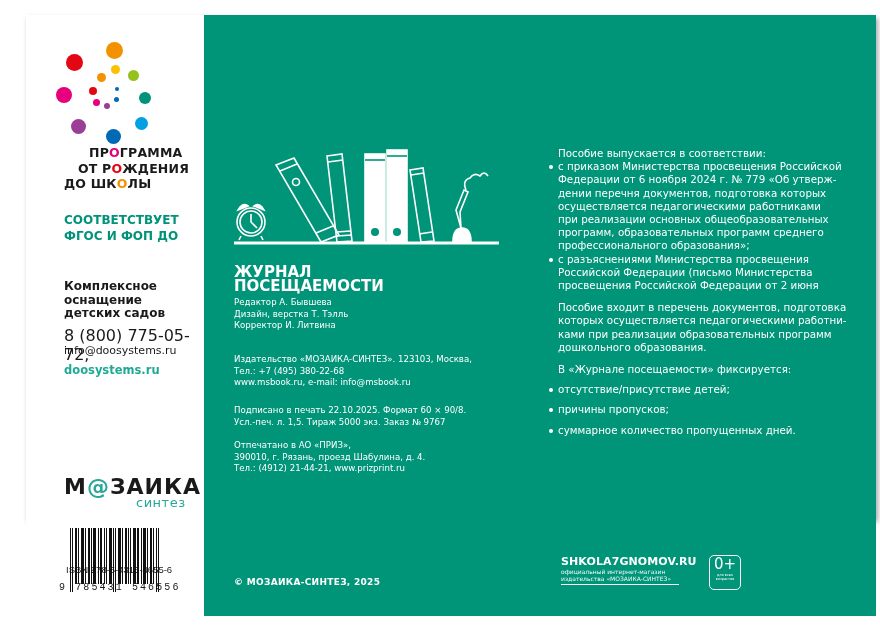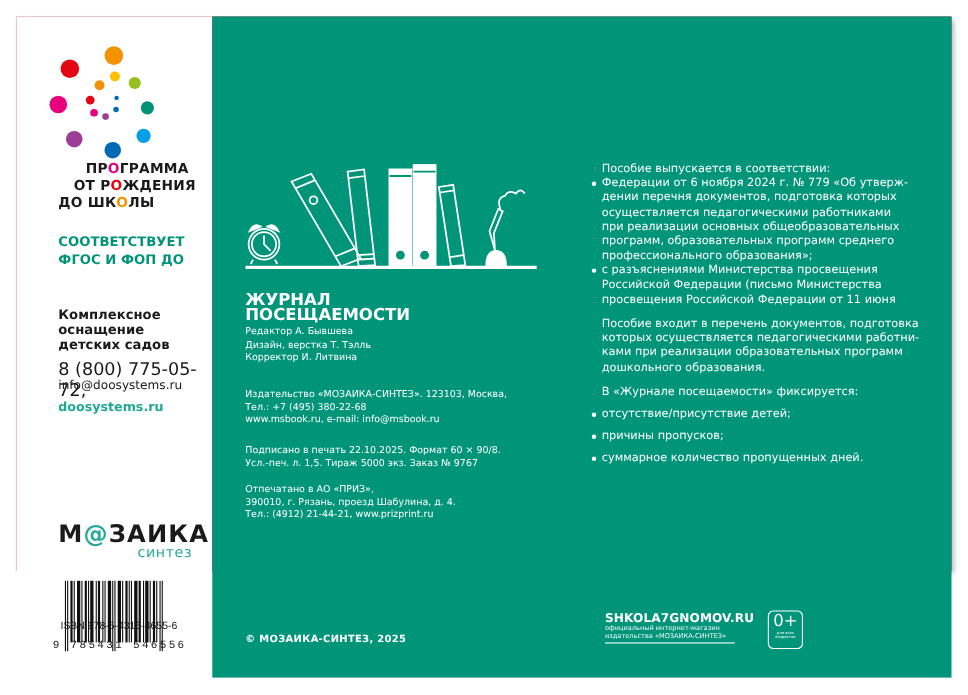--- a/index.html
+++ b/index.html
@@ -2,23 +2,23 @@
 <html><head>
   <meta charset="utf-8">
   <style>
     html, body { margin: 0; padding: 0; }
     body {
       width: 880px; height: 632px; background: #ffffff;
       position: relative; overflow: hidden;
       font-family: "DejaVu Sans", sans-serif;
     }
     .cover {
-      position: absolute; left: 15px; top: 15px; width: 850px; height: 504px;
+      position: absolute; left: 26px; top: 15px; width: 850px; height: 504px;
       box-shadow: 2px 3px 5px rgba(0,0,0,0.35);
-      background: #b91c1c;
+      background: #0ea5e9;
     }
     .left-panel {
       position: absolute; left: 0; top: 0; width: 178px; height: 601px; background: #ffffff;
     }
     .right-panel {
       position: absolute; left: 178px; top: 0; width: 672px; height: 601px; background: #009479;
       color: #ffffff;
     }
     .dots { position: absolute; left: 30px; top: 22px; width: 110px; height: 115px; }
     .dot { position: absolute; border-radius: 50%; }
@@ -264,31 +264,32 @@
       <span>Отпечатано в АО «ПРИЗ»,</span>
       <span>390010, г. Рязань, проезд Шабулина, д. 4.</span>
       <span>Тел.: (4912) 21-44-21, www.prizprint.ru</span>
     </div>
 
     <div class="copyright">© МОЗАИКА-СИНТЕЗ, 2025</div>
 
     <div class="right-text">
       <p class="indent">Пособие выпускается в соответствии:</p>
       <div class="bullet">
+        <p>с приказом Министерства просвещения Российской</p>
         <p>Федерации от 6 ноября 2024 г. № 779 «Об утверж-</p>
         <p>дении перечня документов, подготовка которых</p>
         <p>осуществляется педагогическими работниками</p>
         <p>при реализации основных общеобразовательных</p>
         <p>программ, образовательных программ среднего</p>
         <p>профессионального образования»;</p>
       </div>
       <div class="bullet">
         <p>с разъяснениями Министерства просвещения</p>
         <p>Российской Федерации (письмо Министерства</p>
-        <p>просвещения Российской Федерации от 11 июня</p>
+        <p>просвещения Российской Федерации от 2 июня</p>
       </div>
       <div class="gap"></div>
       <div class="indent">
         <p>Пособие входит в перечень документов, подготовка</p>
         <p>которых осуществляется педагогическими работни-</p>
         <p>ками при реализации образовательных программ</p>
         <p>дошкольного образования.</p>
       </div>
       <div class="gap"></div>
       <p class="indent">В «Журнале посещаемости» фиксируется:</p>

